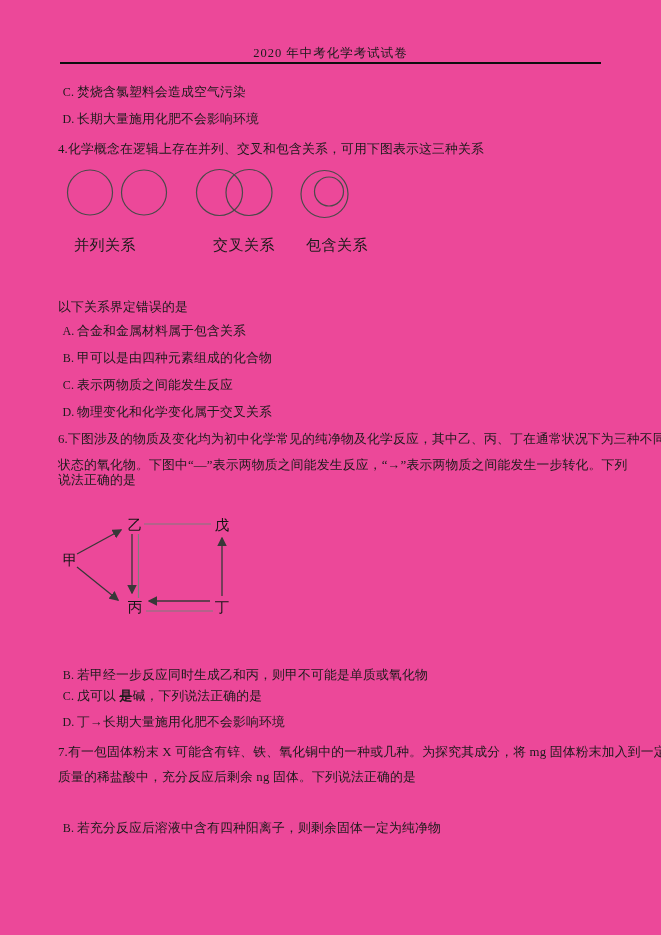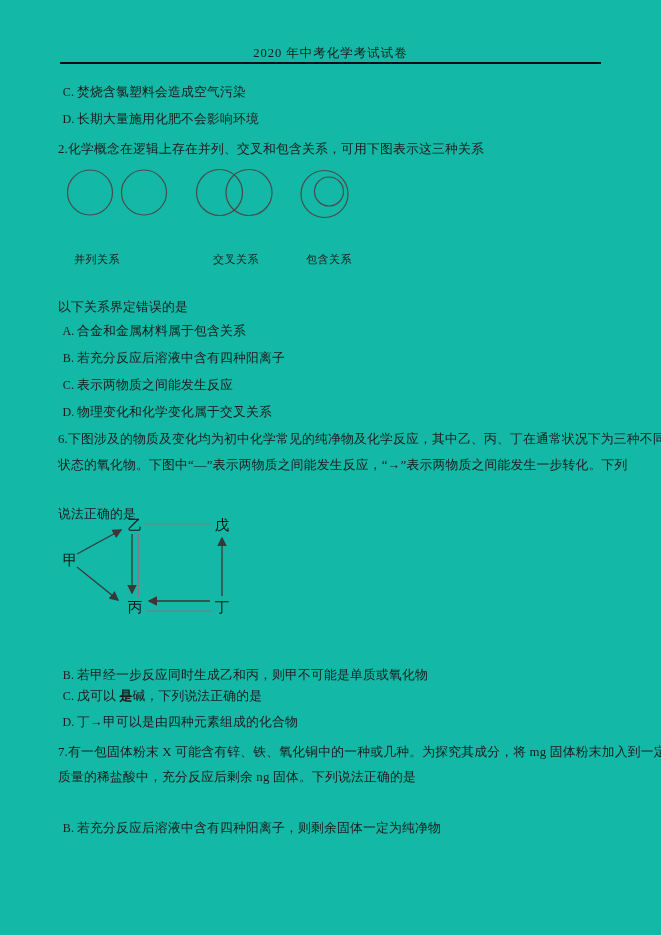--- a/index.html
+++ b/index.html
@@ -1,19 +1,19 @@
 <!DOCTYPE html>
 <html><head>
 <meta charset="utf-8">
 <style>
   html,body { margin:0; padding:0; background:#e8e8e8; }
   .page {
     position:relative;
     width:661px; height:935px;
-    background:#14b8a6;
+    background:#ec4899;
     font-family:"Liberation Serif","DejaVu Serif",serif;
     color:#1b1b1b;
     overflow:hidden;
   }
   .header-title {
     position:absolute; top:46px; left:0; width:661px;
     text-align:center; font-size:12.5px; letter-spacing:1px;
     line-height:14px; white-space:nowrap;
   }
   .hrule {
@@ -23,21 +23,21 @@
   .line {
     position:absolute; left:58px;
     font-size:12.8px; line-height:15px; white-space:nowrap;
     letter-spacing:0.2px;
   }
   .opt { left:60px;text-align:center; }
   .opt .lbl { display:inline-block; width:17px; font-size:12px; }
   .struck { text-decoration:line-through; font-weight:bold; }
   .diagram { position:absolute; }
   .circ-label {
-    position:absolute; top:252px; font-size:11px; line-height:14px;
+    position:absolute; top:238px; font-size:15px; line-height:14px;
     white-space:nowrap; letter-spacing:0.5px;
   }
   svg text {
     font-family:"Liberation Serif","DejaVu Serif",serif;
     font-size:14.5px; fill:#141414;
   }
 </style>
 </head>
 <body>
 
@@ -46,21 +46,21 @@
   <div class="header-title">2020 年中考化学考试试卷</div>
   <div class="hrule"></div>
 
   <div class="line opt" style="top:85px">
     <span class="lbl">C.</span><span>焚烧含氯塑料会造成空气污染</span>
   </div>
   <div class="line opt" style="top:112px">
     <span class="lbl">D.</span><span>长期大量施用化肥不会影响环境</span>
   </div>
 
-  <div class="line" style="top:142px">2.化学概念在逻辑上存在并列、交叉和包含关系，可用下图表示这三种关系</div>
+  <div class="line" style="top:142px">4.化学概念在逻辑上存在并列、交叉和包含关系，可用下图表示这三种关系</div>
 
   <svg class="diagram" style="left:60px; top:166px;" width="300" height="58" viewBox="0 0 300 58">
     <g>
       <circle cx="30" cy="26.5" r="22.5" fill="none" stroke-width="1.2" stroke="#4a4a4a"></circle>
       <circle cx="84" cy="26.5" r="22.5" fill="none" stroke-width="1.2" stroke="#4a4a4a"></circle>
     </g>
     <g>
       <circle cx="159.5" cy="26.5" r="23" fill="none" stroke-width="1.2" stroke="#4a4a4a"></circle>
       <circle cx="189" cy="26.5" r="23" fill="none" stroke-width="1.2" stroke="#4a4a4a"></circle>
     </g>
@@ -73,32 +73,32 @@
   <div class="circ-label" style="left:74px">并列关系</div>
   <div class="circ-label" style="left:213px">交叉关系</div>
   <div class="circ-label" style="left:306px">包含关系</div>
 
   <div class="line" style="top:300px">以下关系界定错误的是</div>
 
   <div class="line opt" style="top:324px">
     <span class="lbl">A.</span><span>合金和金属材料属于包含关系</span>
   </div>
   <div class="line opt" style="top:351px">
-    <span class="lbl">B.</span><span>若充分反应后溶液中含有四种阳离子</span>
+    <span class="lbl">B.</span><span>甲可以是由四种元素组成的化合物</span>
   </div>
   <div class="line opt" style="top:378px">
     <span class="lbl">C.</span><span>表示两物质之间能发生反应</span>
   </div>
   <div class="line opt" style="top:405px">
     <span class="lbl">D.</span><span>物理变化和化学变化属于交叉关系</span>
   </div>
 
   <div class="line" style="top:432px">6.下图涉及的物质及变化均为初中化学常见的纯净物及化学反应，其中乙、丙、丁在通常状况下为三种不同</div>
   <div class="line" style="top:458px">状态的氧化物。下图中“—”表示两物质之间能发生反应，“→”表示两物质之间能发生一步转化。下列</div>
-  <div class="line" style="top:507px">说法正确的是</div>
+  <div class="line" style="top:473px">说法正确的是</div>
 
   <svg class="diagram" style="left:60px; top:508px;" width="185" height="120" viewBox="0 0 185 120">
     <defs>
       <marker id="ah" viewBox="0 0 10 10" refX="8.5" refY="5" markerWidth="7.5" markerHeight="7.5" orient="auto">
         <path d="M0,0 L10,5 L0,10 z" fill="#383838"></path>
       </marker>
     </defs>
 
     <line x1="17" y1="46" x2="61" y2="22" stroke-width="1.3" marker-end="url(#ah)" stroke="#383838"></line>
     <line x1="17" y1="59" x2="58" y2="92" stroke-width="1.3" marker-end="url(#ah)" stroke="#383838"></line>
@@ -120,21 +120,21 @@
     <text x="162" y="104" text-anchor="middle">丁</text>
   </svg>
 
   <div class="line opt" style="top:668px">
     <span class="lbl">B.</span><span>若甲经一步反应同时生成乙和丙，则甲不可能是单质或氧化物</span>
   </div>
   <div class="line opt" style="top:689px">
     <span class="lbl">C.</span><span>戊可以 </span><span class="struck">是</span><span>碱，下列说法正确的是</span>
   </div>
   <div class="line opt" style="top:715px">
-    <span class="lbl">D.</span><span>丁→甲可以是由四种元素组成的化合物</span>
+    <span class="lbl">D.</span><span>丁→长期大量施用化肥不会影响环境</span>
   </div>
 
   <div class="line" style="top:745px">7.有一包固体粉末 X 可能含有锌、铁、氧化铜中的一种或几种。为探究其成分，将 mg 固体粉末加入到一定</div>
   <div class="line" style="top:770px">质量的稀盐酸中，充分反应后剩余 ng 固体。下列说法正确的是</div>
 
   <div class="line opt" style="top:821px">
     <span class="lbl">B.</span><span>若充分反应后溶液中含有四种阳离子，则剩余固体一定为纯净物</span>
   </div>
 
 </div>

